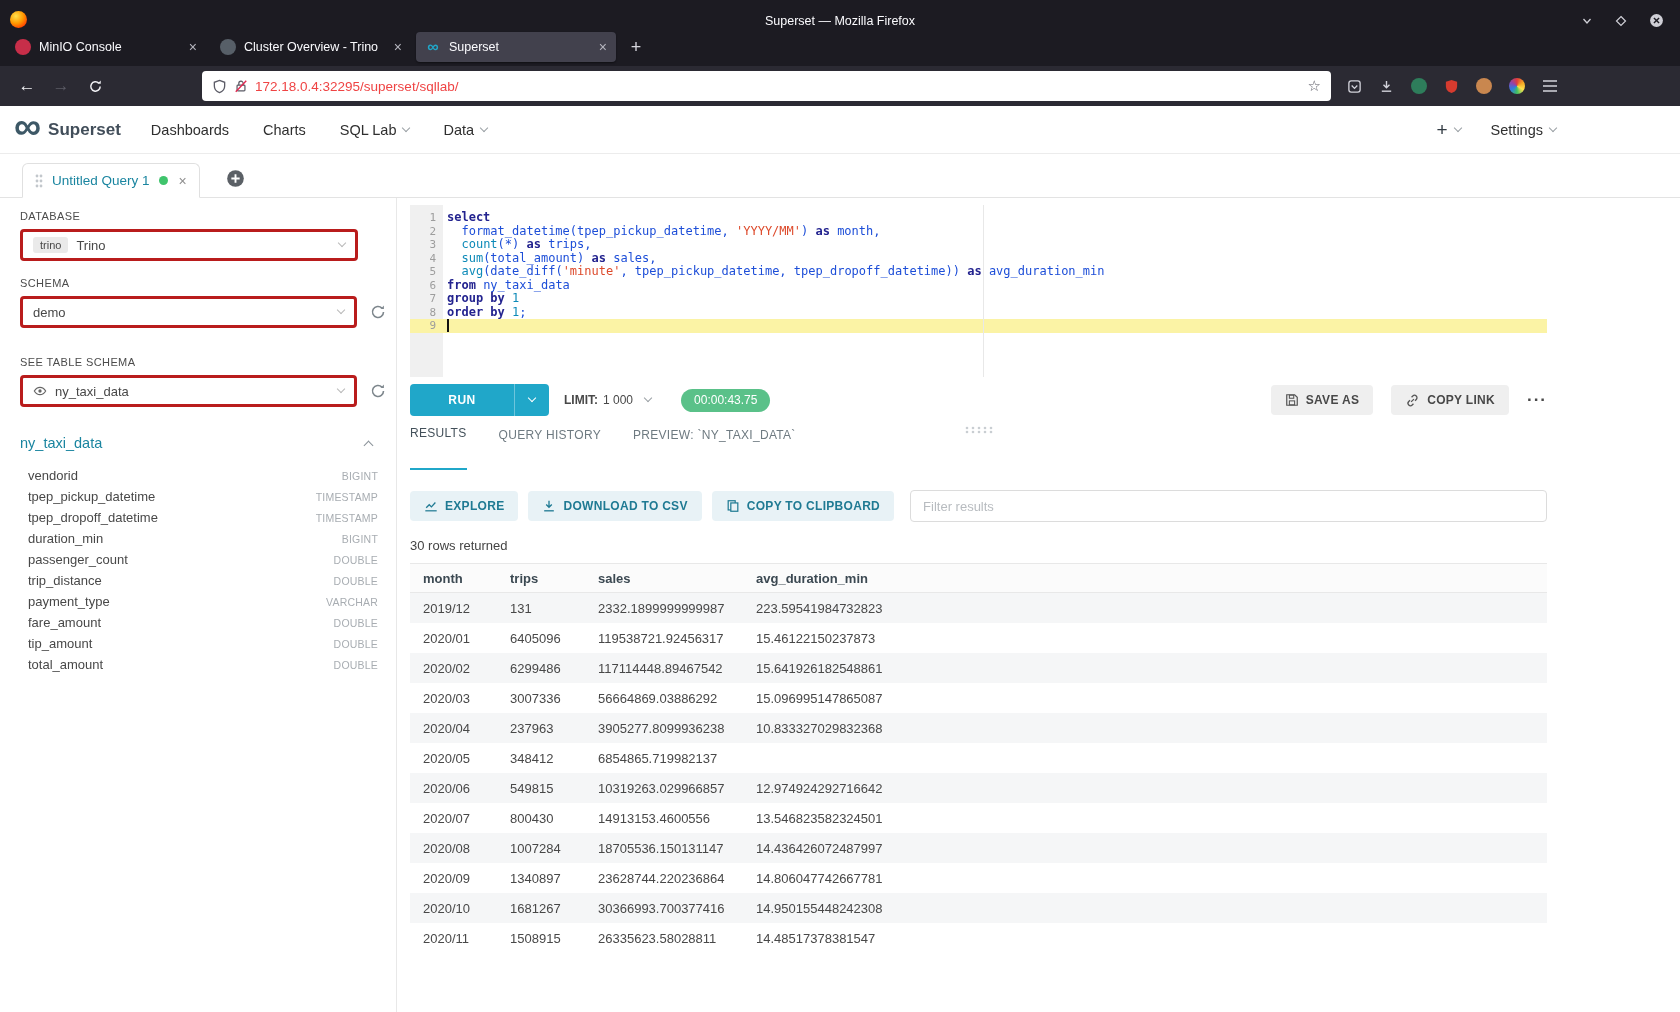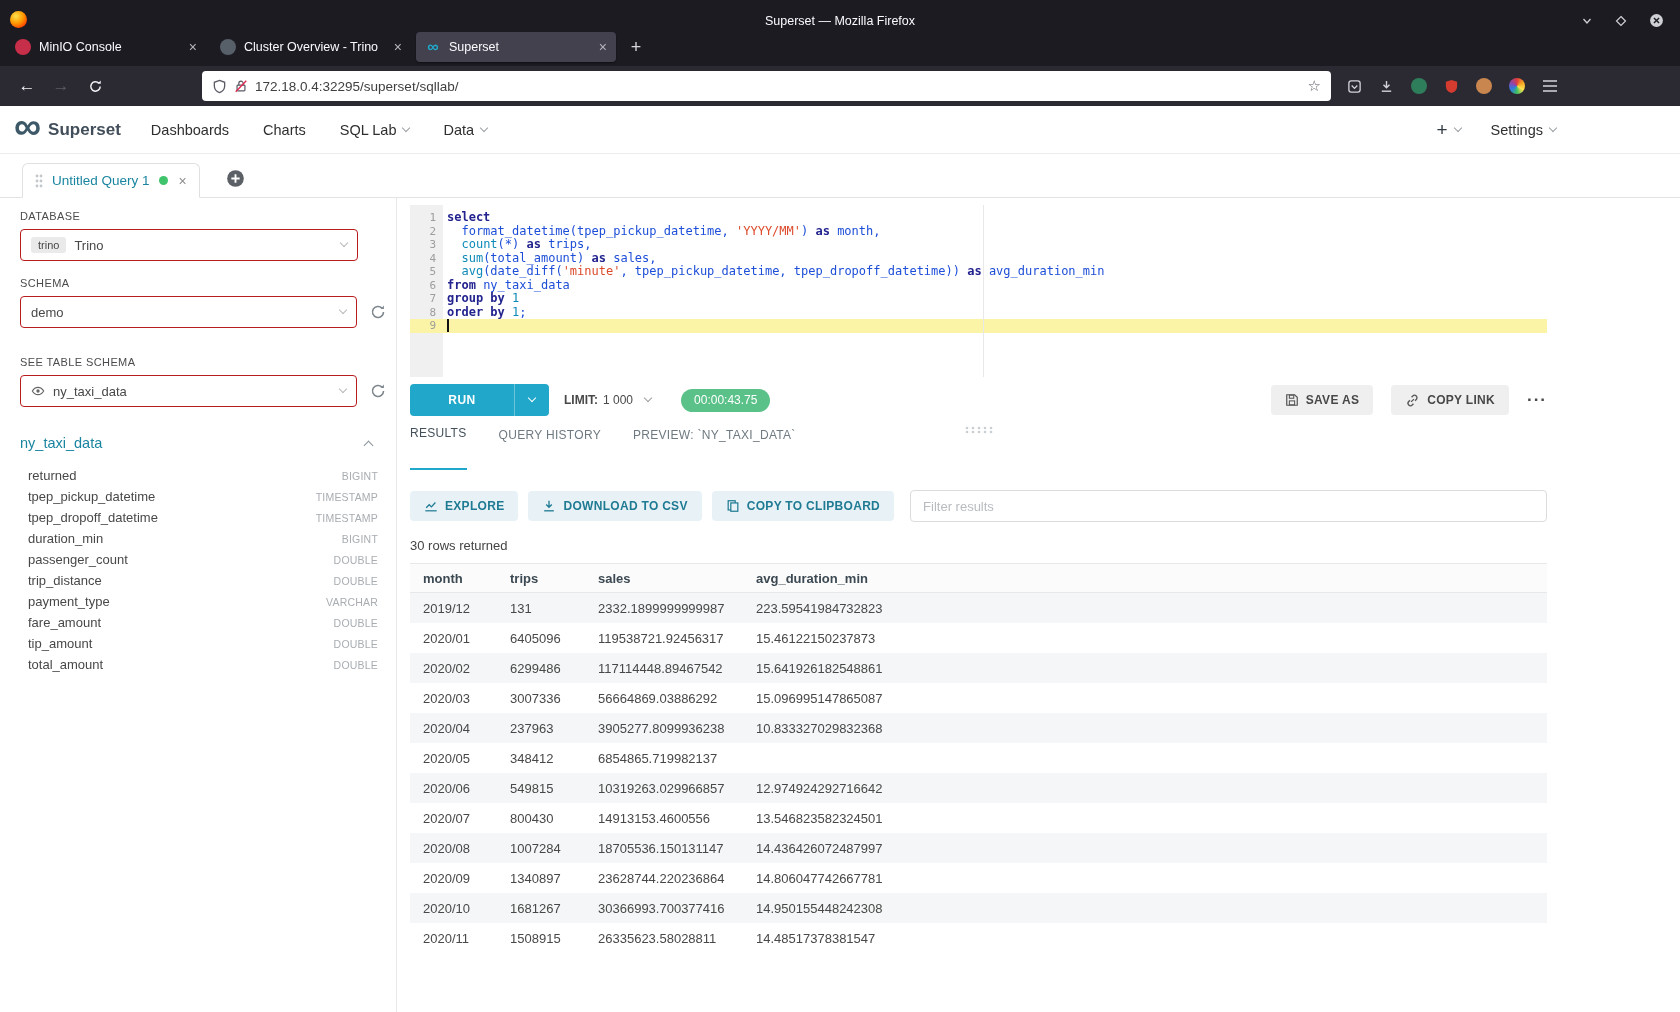--- a/index.html
+++ b/index.html
@@ -23,21 +23,21 @@
   .fav-minio{background:#c72e49;border-radius:50%;}
   .fav-trino{background:#575f68;border-radius:50%;}
   .fav-superset{color:#20a7c9;font-size:16px;font-weight:bold;line-height:16px;}
   .newtab-btn{width:30px;height:30px;display:flex;align-items:center;justify-content:center;color:#d6d6dd;font-size:18px;}
 
   .navbar{height:40px;background:#2b2a33;display:flex;align-items:center;padding:0 10px;}
   .nav-btn{width:34px;height:30px;display:flex;align-items:center;justify-content:center;color:#f0f0f4;font-size:17px;border-radius:4px;}
   .nav-btn.disabled{color:#5c5c66;}
   .urlbar{flex:1;height:30px;background:#fff;border-radius:4px;margin-left:90px;margin-right:16px;
     display:flex;align-items:center;padding:0 10px;gap:7px;}
-  .url-text{font-size:13.5px;color:#404040;flex:1;}
+  .url-text{font-size:13.5px;color:#ef4444;flex:1;}
   .url-star{color:#5b5b66;font-size:15px;}
   .navbar-right{display:flex;align-items:center;gap:17px;margin-right:112px;}
   .ext-dot{width:16px;height:16px;border-radius:50%;}
   .ext-green{background:#2e7d5b;}
   .ext-cookie{background:#c9874f;}
   .ext-pinwheel{background:conic-gradient(#e23b3b,#f5a623,#ffe14d,#3fbf61,#2e7ce0,#8e44ad,#e23b3b);}
 
   
   .app-header{height:48px;display:flex;align-items:center;padding:0 0 0 14px;border-bottom:1px solid #ececec;background:#fff;}
   .logo-infinity{font-size:38px;font-weight:bold;color:#3d5866;line-height:28px;margin-top:-8px;}
@@ -57,21 +57,21 @@
   .qtab-label{font-size:13.5px;color:#1a85a0;}
   .qdot{width:9px;height:9px;border-radius:50%;background:#3fc46c;}
   .qclose{color:#8e8e8e;font-size:14px;margin-left:2px;}
   .qadd{margin:0 0 9px 26px;display:flex;}
 
   
   .workspace{display:flex;height:814px;}
   .sidebar{width:397px;flex:0 0 397px;border-right:1px solid #e8e8e8;padding:12px 10px 0 20px;overflow:hidden;}
   .side-label{font-size:11px;color:#4c4c4c;letter-spacing:.4px;margin-bottom:7px;}
   .side-row{display:flex;align-items:center;margin-bottom:16px;}
-  .select{width:338px;height:32px;border:1px solid #b91c1c;border-radius:4px;display:flex;align-items:center;padding:0 10px;gap:8px;background:#fff;}
+  .select{width:338px;height:32px;border:3px solid #b91c1c;border-radius:4px;display:flex;align-items:center;padding:0 10px;gap:8px;background:#fff;}
   .sel-text{font-size:13px;color:#484848;}
   .badge{background:#eaeaea;border-radius:3px;font-size:11px;color:#484848;padding:2px 7px;}
   .sel-chev{margin-left:auto;border-color:#b9b9b9;}
   .refresh-btn{margin-left:13px;display:flex;}
   .gap-top{margin-top:28px;}
   .table-section{margin-top:28px;}
   .tsec-head{display:flex;align-items:center;padding-right:14px;}
   .tsec-title{font-size:14.5px;color:#1a85a0;}
   .tsec-chev{margin-left:auto;width:7px;height:7px;border-right:1.5px solid #8a9299;border-bottom:1.5px solid #8a9299;transform:rotate(-135deg);margin-top:4px;}
   .column-list{margin-top:14px;}
@@ -317,21 +317,21 @@
       </span>
     </div>
 
     <div class="table-section">
       <div class="tsec-head">
         <span class="tsec-title">ny_taxi_data</span>
         <i class="tsec-chev"></i>
       </div>
       <div class="column-list">
           <div class="col-row">
-            <span class="col-name">returned</span>
+            <span class="col-name">vendorid</span>
             <span class="col-type">BIGINT</span>
           </div>
           <div class="col-row">
             <span class="col-name">tpep_pickup_datetime</span>
             <span class="col-type">TIMESTAMP</span>
           </div>
           <div class="col-row">
             <span class="col-name">tpep_dropoff_datetime</span>
             <span class="col-type">TIMESTAMP</span>
           </div>

